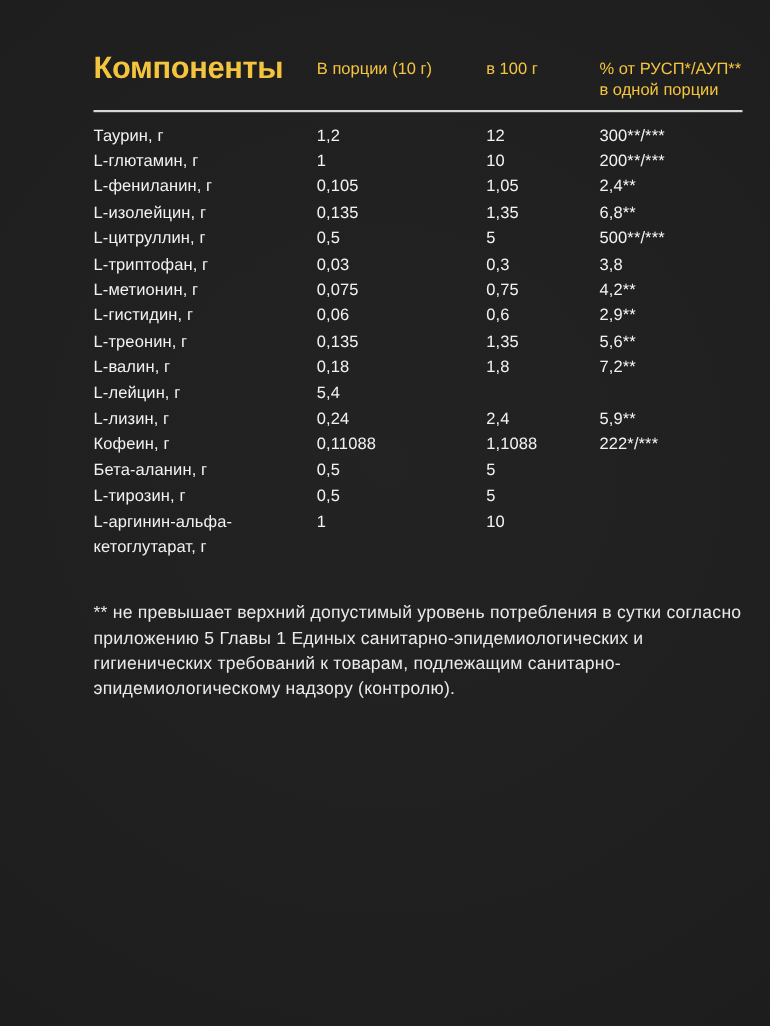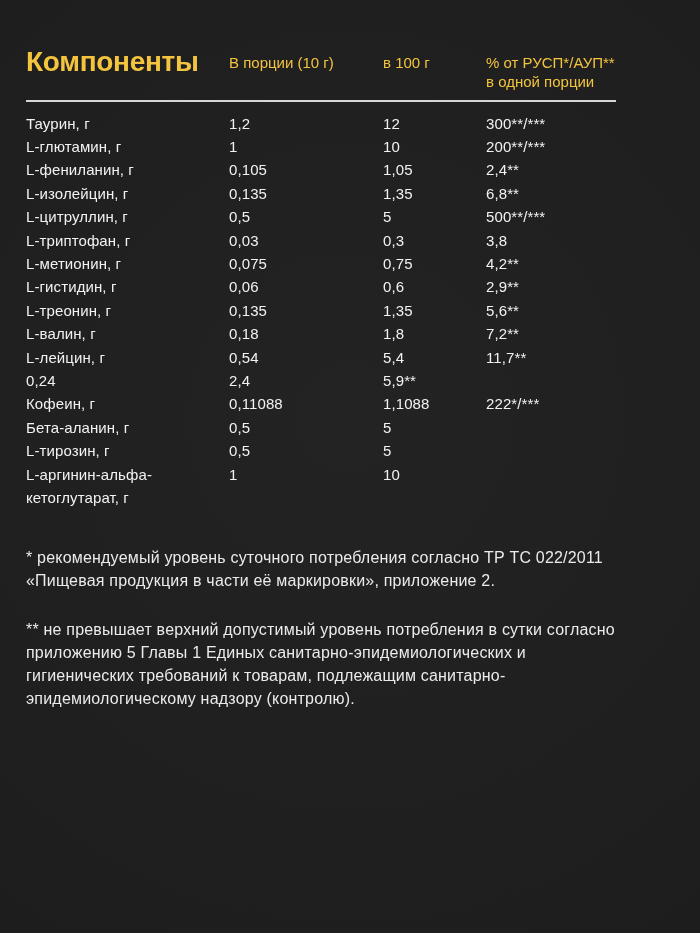--- a/index.html
+++ b/index.html
@@ -6,21 +6,21 @@
   html, body { background: #111; }
   .page {
     width: 700px;
     height: 933px;
     position: relative;
     overflow: hidden;
     background: radial-gradient(130% 100% at 50% 45%, #232323 0%, #1e1e1e 60%, #181818 100%);
     font-family: "Liberation Sans", "DejaVu Sans", sans-serif;
   }
   .content {
-    padding: 48px 55px 0 26px;
+    padding: 48px 55px 0 85px;
     width: 638px;
   }
   .table-header {
     display: grid;
     grid-template-columns: 203px 154px 103px 130px;
     align-items: start;
     min-height: 42px;
   }
   .title {
     font-size: 28px;
@@ -138,25 +138,24 @@
           <div class="cell cell-percent">5,6**</div>
         </div>
         <div class="row">
           <div class="cell cell-name">L-валин, г</div>
           <div class="cell cell-per-serving">0,18</div>
           <div class="cell cell-per-100g">1,8</div>
           <div class="cell cell-percent">7,2**</div>
         </div>
         <div class="row">
           <div class="cell cell-name">L-лейцин, г</div>
-          <div class="cell cell-per-serving">0,54</div>
           <div class="cell cell-per-100g">5,4</div>
-          <div class="cell cell-percent">11,7**</div>
         </div>
         <div class="row">
+          <div class="cell cell-name">L-лизин, г</div>
           <div class="cell cell-per-serving">0,24</div>
           <div class="cell cell-per-100g">2,4</div>
           <div class="cell cell-percent">5,9**</div>
         </div>
         <div class="row">
           <div class="cell cell-name">Кофеин, г</div>
           <div class="cell cell-per-serving">0,11088</div>
           <div class="cell cell-per-100g">1,1088</div>
           <div class="cell cell-percent">222*/***</div>
         </div>
@@ -174,18 +173,17 @@
         </div>
         <div class="row">
           <div class="cell cell-name">L-аргинин-альфа-кетоглутарат, г</div>
           <div class="cell cell-per-serving">1</div>
           <div class="cell cell-per-100g">10</div>
           <div class="cell cell-percent"></div>
         </div>
       </div>
 
     <div class="footnotes">
-      <p class="footnote">* рекомендуемый уровень суточного потребления согласно ТР ТС 022/2011 «Пищевая продукция в части её маркировки», приложение 2.</p>
       <p class="footnote">** не превышает верхний допустимый уровень потребления в сутки согласно приложению 5 Главы 1 Единых санитарно-эпидемиологических и гигиенических требований к товарам, подлежащим санитарно-эпидемиологическому надзору (контролю).</p>
     </div>
 
   </div>
 </div>
 
 </body></html>

